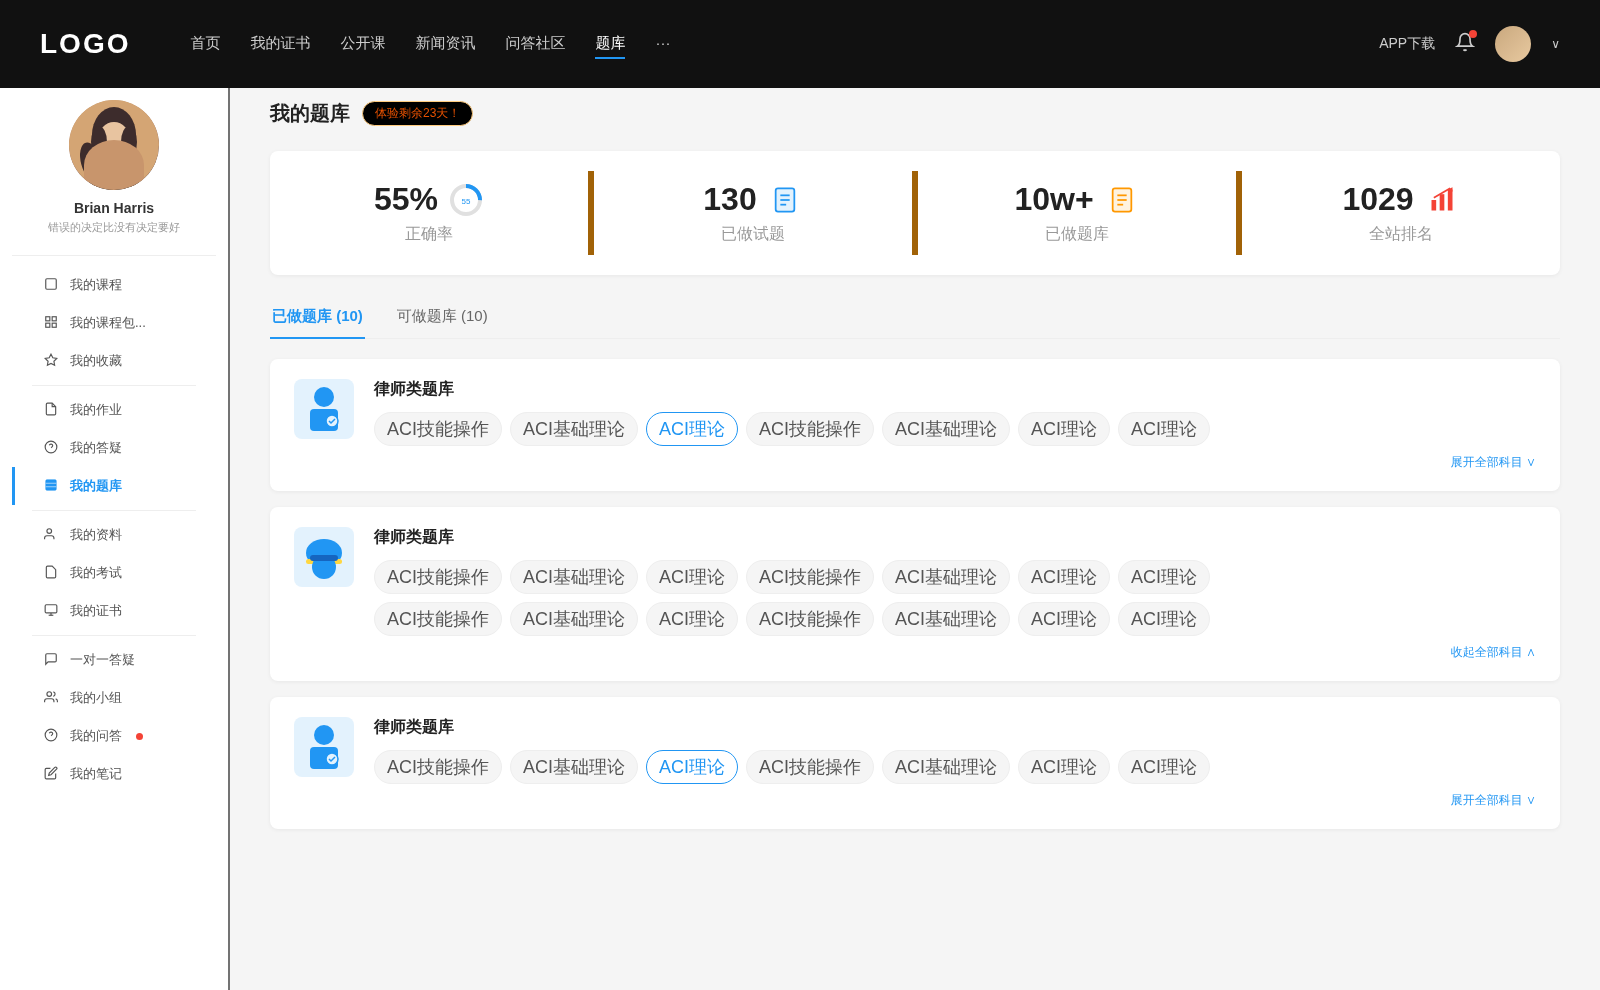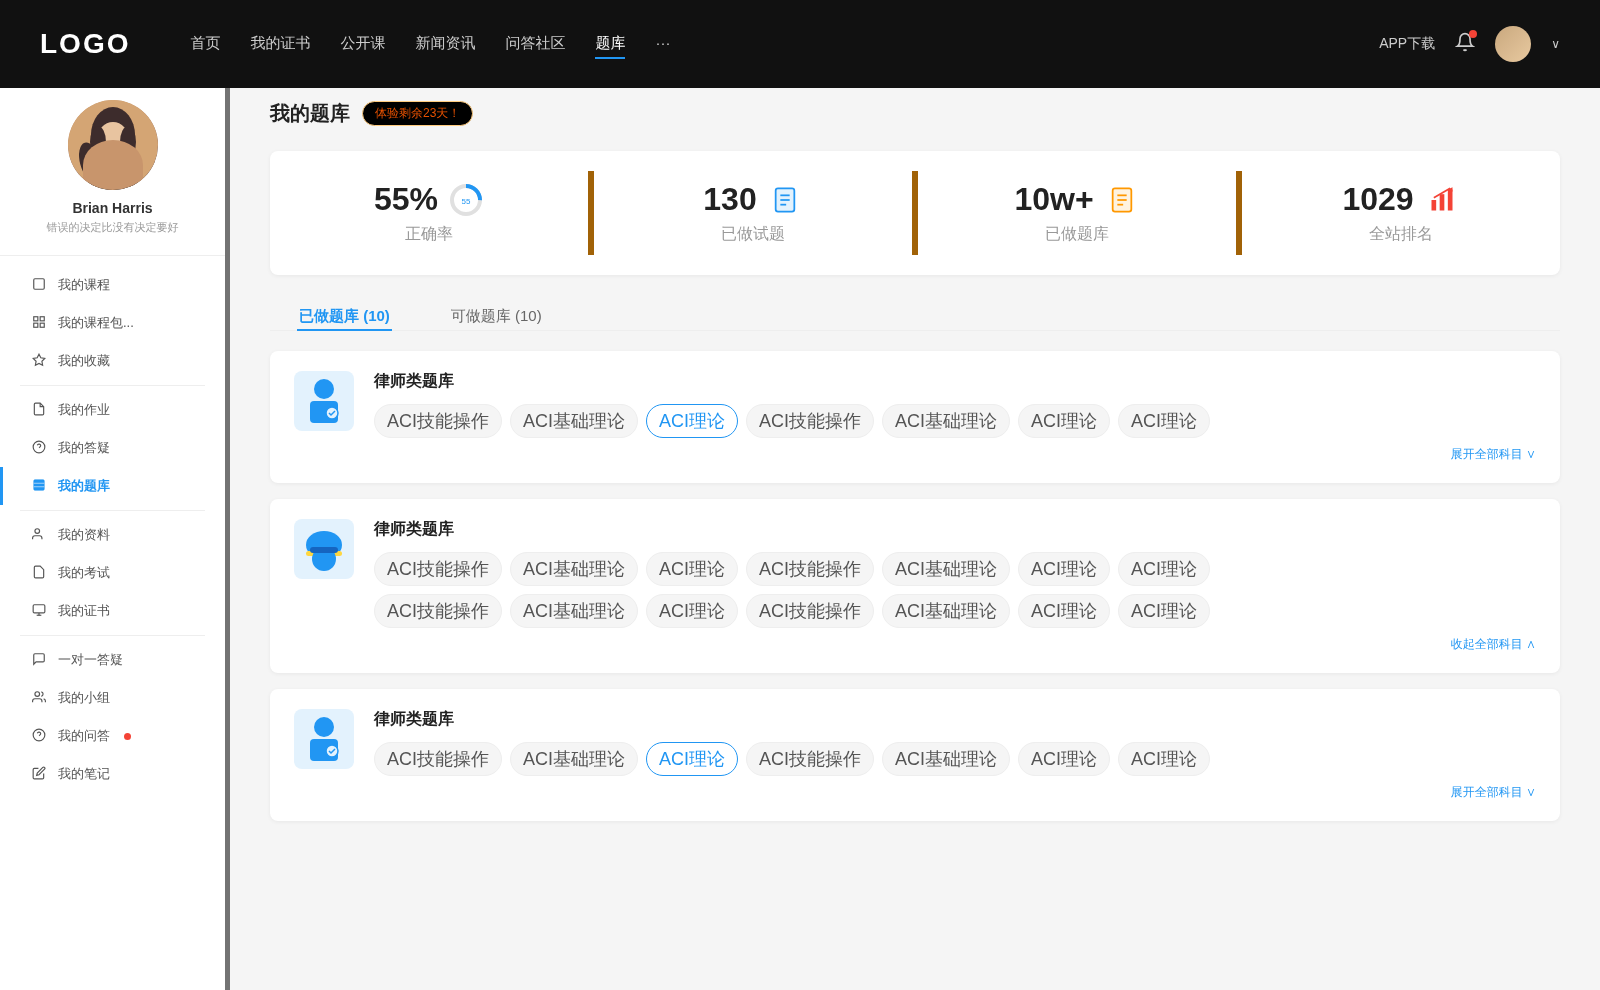--- a/index.html
+++ b/index.html
@@ -78,22 +78,22 @@
     .page-wrapper {
       display: flex;
       margin-top: 70px;
       min-height: 920px;
     }
 
     
     .sidebar {
       width: 230px;
       background: #fff;
-      border-right: 5px solid #737373;
-      padding: 30px 0 20px;
+      border-right: 2px solid #737373;
+      padding: 30px 12px 20px;
       flex-shrink: 0;
       min-height: 920px;
     }
     .sidebar-profile {
       display: flex;
       flex-direction: column;
       align-items: center;
       padding-bottom: 20px;
       border-bottom: 1px solid #eee;
       margin-bottom: 10px;
@@ -250,25 +250,24 @@
 
     
     .tabs-row {
       display: flex;
       gap: 30px;
       margin-bottom: 20px;
       border-bottom: 1px solid #eee;
     }
     .tab {
       font-size: 15px;
-      padding: 8px 2px 4px;
+      padding: 8px 2px 12px;
       cursor: pointer;
       color: #666;
       position: relative;
-      margin-left: 27px;
     }
     .tab.active {
       color: #2196f3;
       font-weight: 600;
     }
     .tab.active::after {
       content: '';
       position: absolute;
       bottom: -1px; left: 0; right: 0;
       height: 2px;

